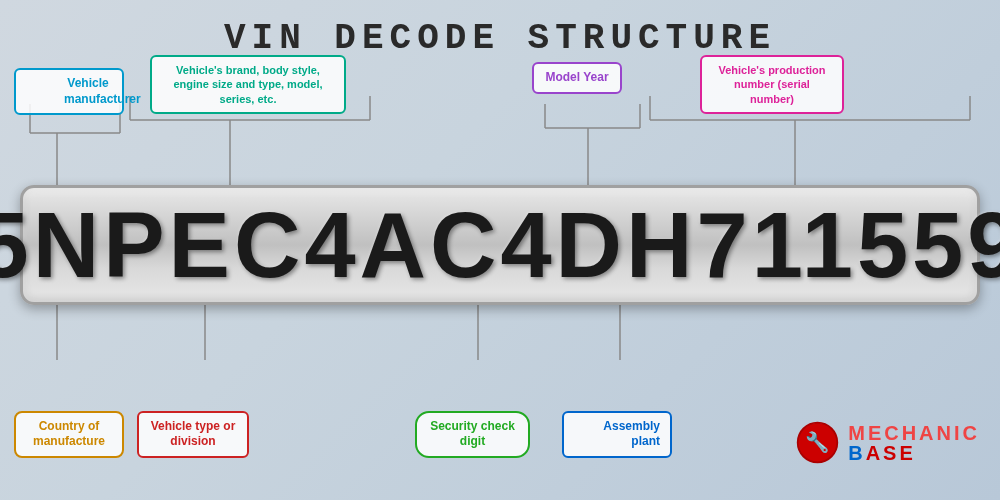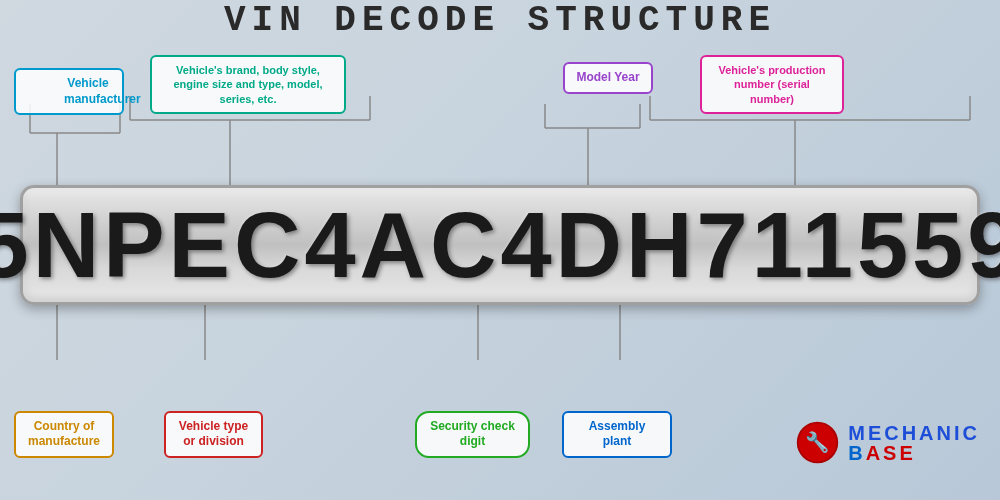--- a/index.html
+++ b/index.html
@@ -8,20 +8,21 @@
       width: 1000px;
       height: 500px;
       background: linear-gradient(135deg, #d0d8e0 0%, #c8d4de 40%, #b8c8d8 100%);
       font-family: Arial, sans-serif;
       overflow: hidden;
       position: relative;
     }
 
     .title {
       text-align: center;
+      padding-top: 18px;
       font-size: 36px;
       font-weight: bold;
       letter-spacing: 6px;
       color: #2a2a2a;
       font-family: 'Courier New', monospace;
       text-transform: uppercase;
     }
 
     
     .vin-plate-container {
@@ -78,21 +79,21 @@
       left: 150px;
       width: 196px;
       color: #00aa88;
       border-color: #00aa88;
       background: rgba(255,255,255,0.85);
       font-size: 11px;
     }
 
     .label-model-year {
       top: 62px;
-      left: 563px;
+      left: 532px;
       width: 90px;
       color: #9944cc;
       border-color: #9944cc;
       background: rgba(255,255,255,0.85);
       font-size: 12px;
     }
 
     .label-production {
       top: 55px;
       left: 700px;
@@ -100,31 +101,32 @@
       color: #dd2299;
       border-color: #dd2299;
       background: rgba(255,255,255,0.85);
       font-size: 11px;
     }
 
     
     .label-country {
       bottom: 42px;
       left: 14px;
-      width: 100px;
+      width: 110px;
       color: #cc8800;
       border-color: #cc8800;
       background: rgba(255,255,255,0.85);
       font-size: 12px;
+      border-radius: 8px;
     }
 
     .label-vehicle-type {
       bottom: 42px;
-      left: 164px;
-      width: 99px;
+      left: 137px;
+      width: 112px;
       color: #cc2222;
       border-color: #cc2222;
       background: rgba(255,255,255,0.85);
       font-size: 12px;
       margin-top: 12px;
     }
 
     .label-security {
       bottom: 42px;
       left: 415px;
@@ -137,20 +139,21 @@
     }
 
     .label-assembly {
       bottom: 42px;
       left: 562px;
       width: 110px;
       color: #0066cc;
       border-color: #0066cc;
       background: rgba(255,255,255,0.85);
       font-size: 12px;
+      text-align: right;
     }
 
     
     .mechanic-base {
       position: absolute;
       bottom: 35px;
       right: 20px;
       display: flex;
       align-items: center;
       gap: 8px;
@@ -236,19 +239,19 @@
 
 <div class="mechanic-base">
 
   <svg class="mechanic-icon" viewBox="0 0 50 50" xmlns="http://www.w3.org/2000/svg">
 
     <circle cx="25" cy="25" r="22" fill="#cc0000" stroke="#aa0000" stroke-width="2"></circle>
     <text x="25" y="32" text-anchor="middle" font-size="22" font-weight="bold" fill="white">🔧</text>
   </svg>
   <div class="mechanic-text">
     <div style="line-height:1">
-      <span style="font-size:20px;font-weight:900;color:#1d4ed8;letter-spacing:3px;font-family:Arial Black,Arial,sans-serif;">MECHANIC</span>
+      <span style="font-size:20px;font-weight:900;color:#ef4444;letter-spacing:3px;font-family:Arial Black,Arial,sans-serif;">MECHANIC</span>
     </div>
     <div style="line-height:1">
       <span style="font-size:20px;font-weight:900;color:#0066cc;letter-spacing:3px;font-family:Arial Black,Arial,sans-serif;">B</span><span style="font-size:20px;font-weight:900;color:#cc0000;letter-spacing:3px;font-family:Arial Black,Arial,sans-serif;">ASE</span>
     </div>
   </div>
 </div>
 
 </body></html>

